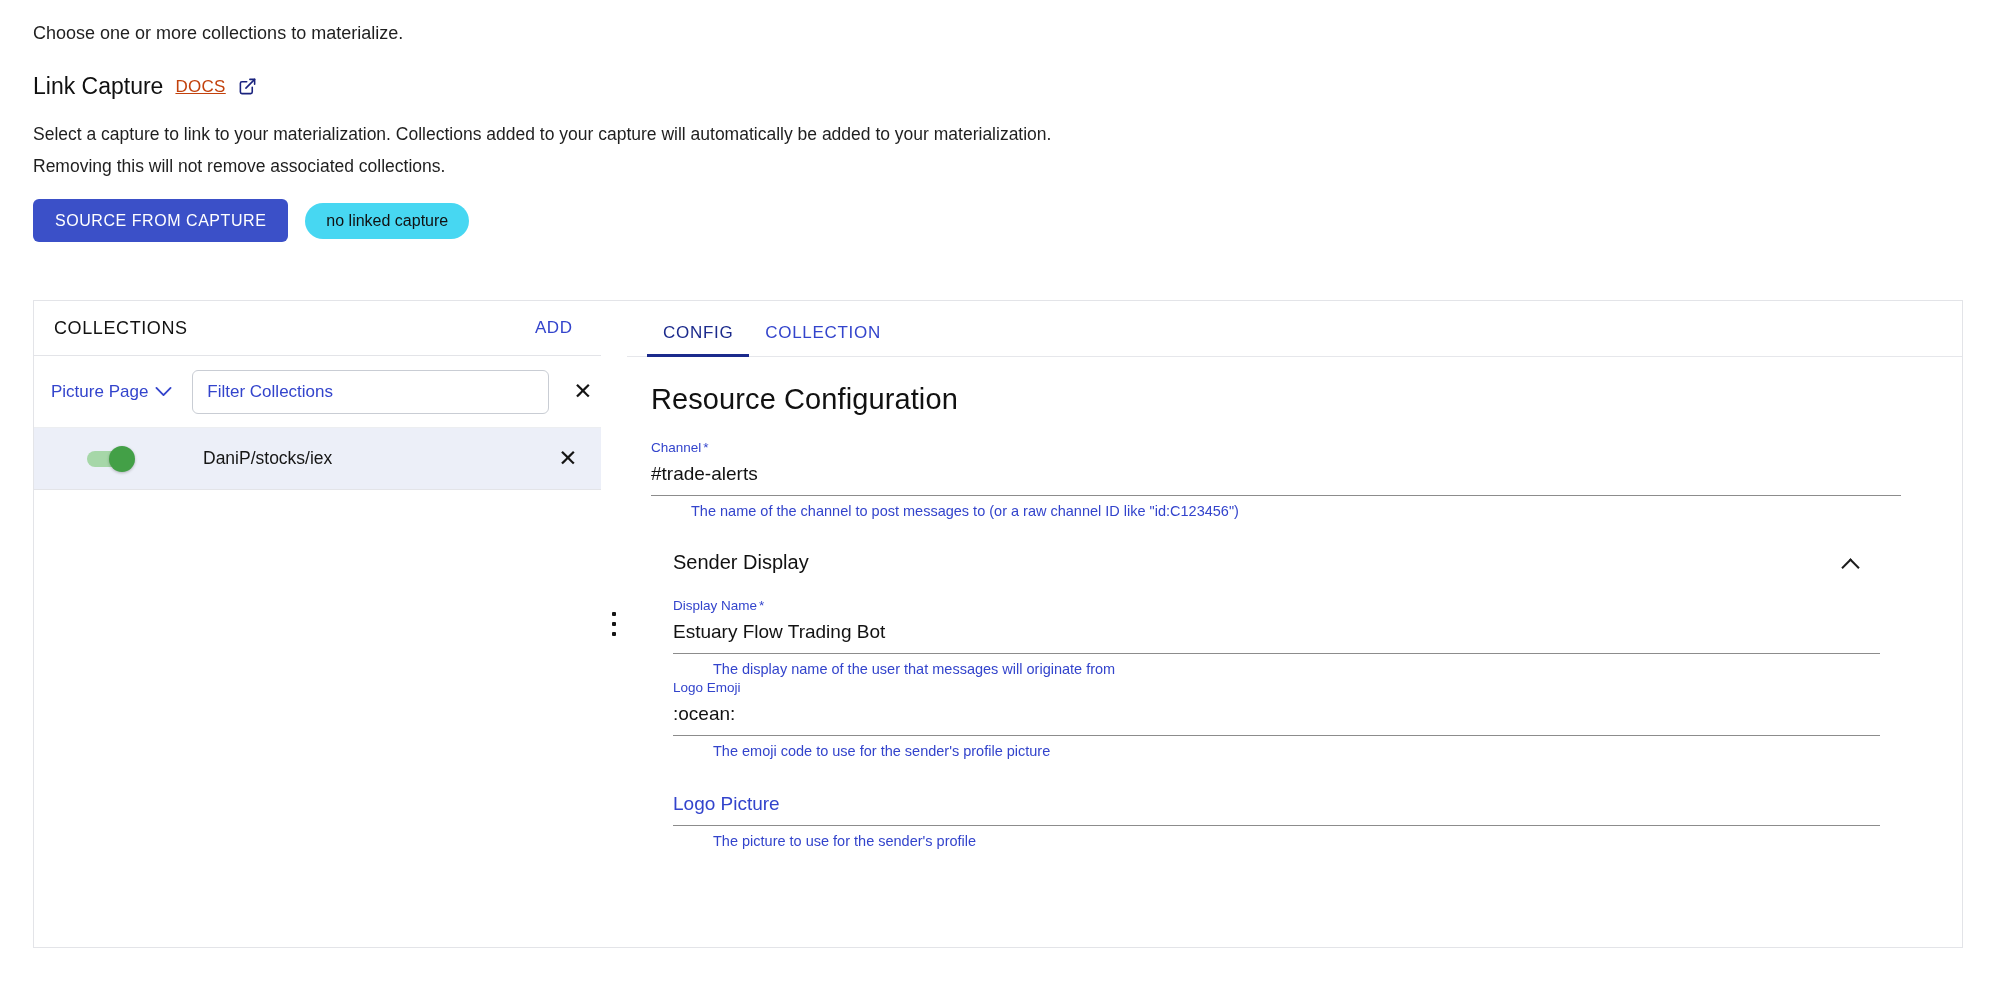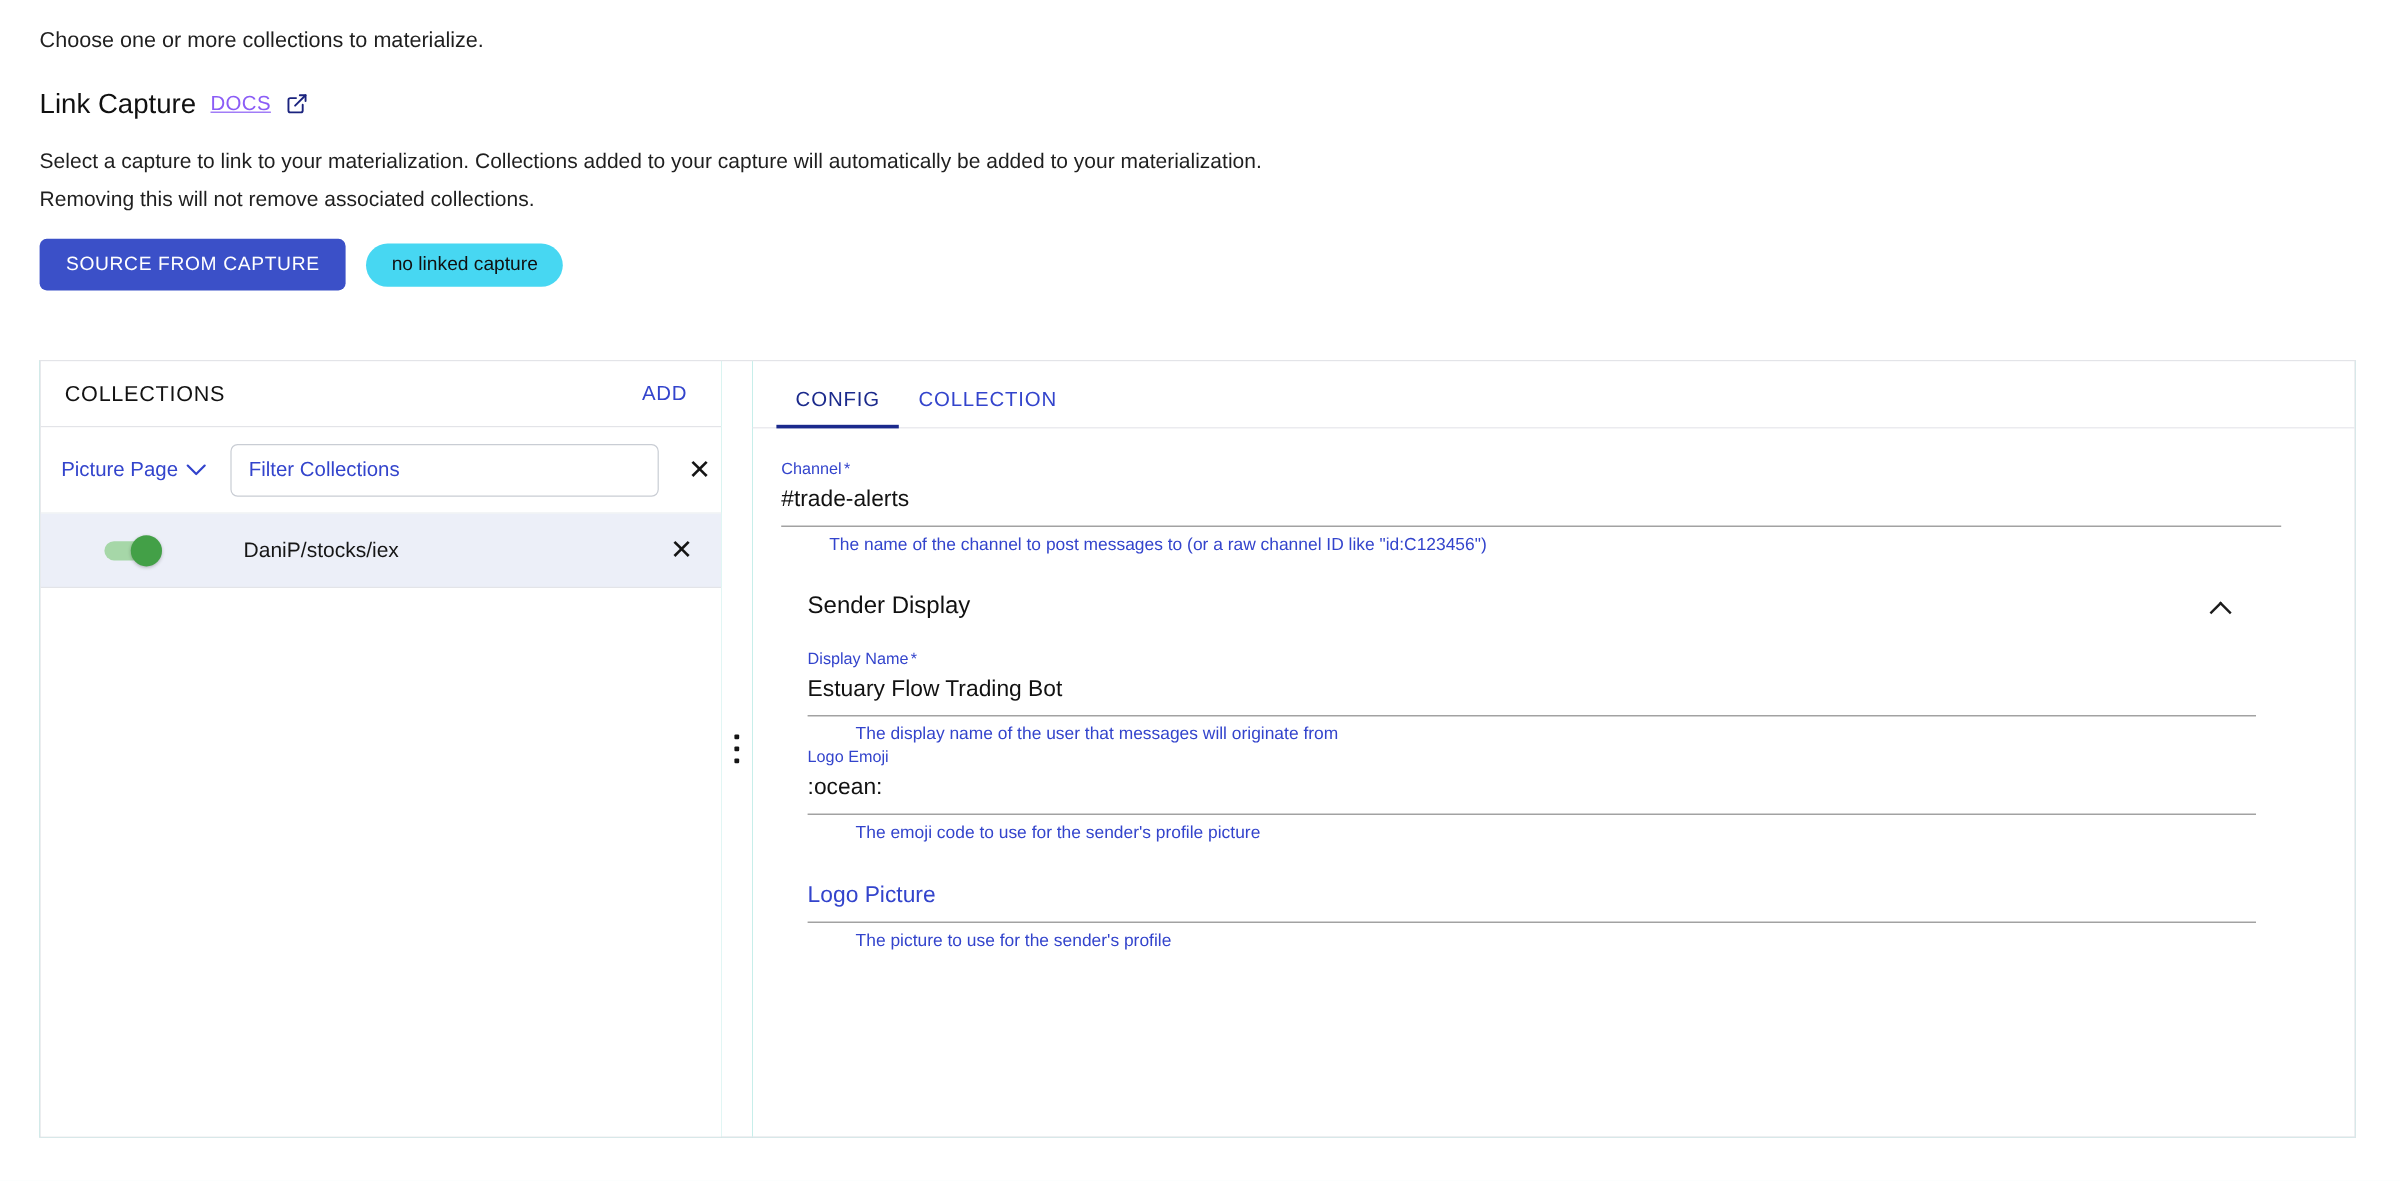--- a/index.html
+++ b/index.html
@@ -38,21 +38,21 @@
     gap: 12px;
     margin-top: 29px;
   }
   .link-capture-title {
     font-size: 23px;
     color: #101010;
     font-weight: 400;
   }
   .docs-link {
     font-size: 17px;
-    color: #8b5cf6;
+    color: #c2410c;
     text-decoration: underline;
     letter-spacing: .3px;
     cursor: pointer;
   }
   .ext-icon {
     display: inline-flex;
     align-items: center;
     cursor: pointer;
   }
 
@@ -102,21 +102,21 @@
   }
 
   
   .panels {
     position: absolute;
     left: 33px;
     top: 300px;
     width: 1930px;
     height: 648px;
     display: flex;
-    background: #14b8a6;
+    background: #a16207;
   }
 
   .left-panel {
     width: 637px;
     border: 1px solid #e3e4e8;
     border-right: none;
     box-sizing: border-box;
     display: flex;
     flex-direction: column;
     background: #fff;
@@ -429,20 +429,21 @@
       </span>
     </div>
 
     <div class="right-panel">
       <div class="tabs">
         <button class="tab active">CONFIG</button>
         <button class="tab">COLLECTION</button>
       </div>
 
       <div class="panel-body">
+        <h2 class="res-title">Resource Configuration</h2>
 
         <div class="field">
           <div class="field-label">
             <span>Channel</span><span class="req">*</span>
           </div>
           <div class="field-value">#trade-alerts</div>
           <div class="field-help">The name of the channel to post messages to (or a raw channel ID like "id:C123456")</div>
         </div>
 
         <div class="section">

